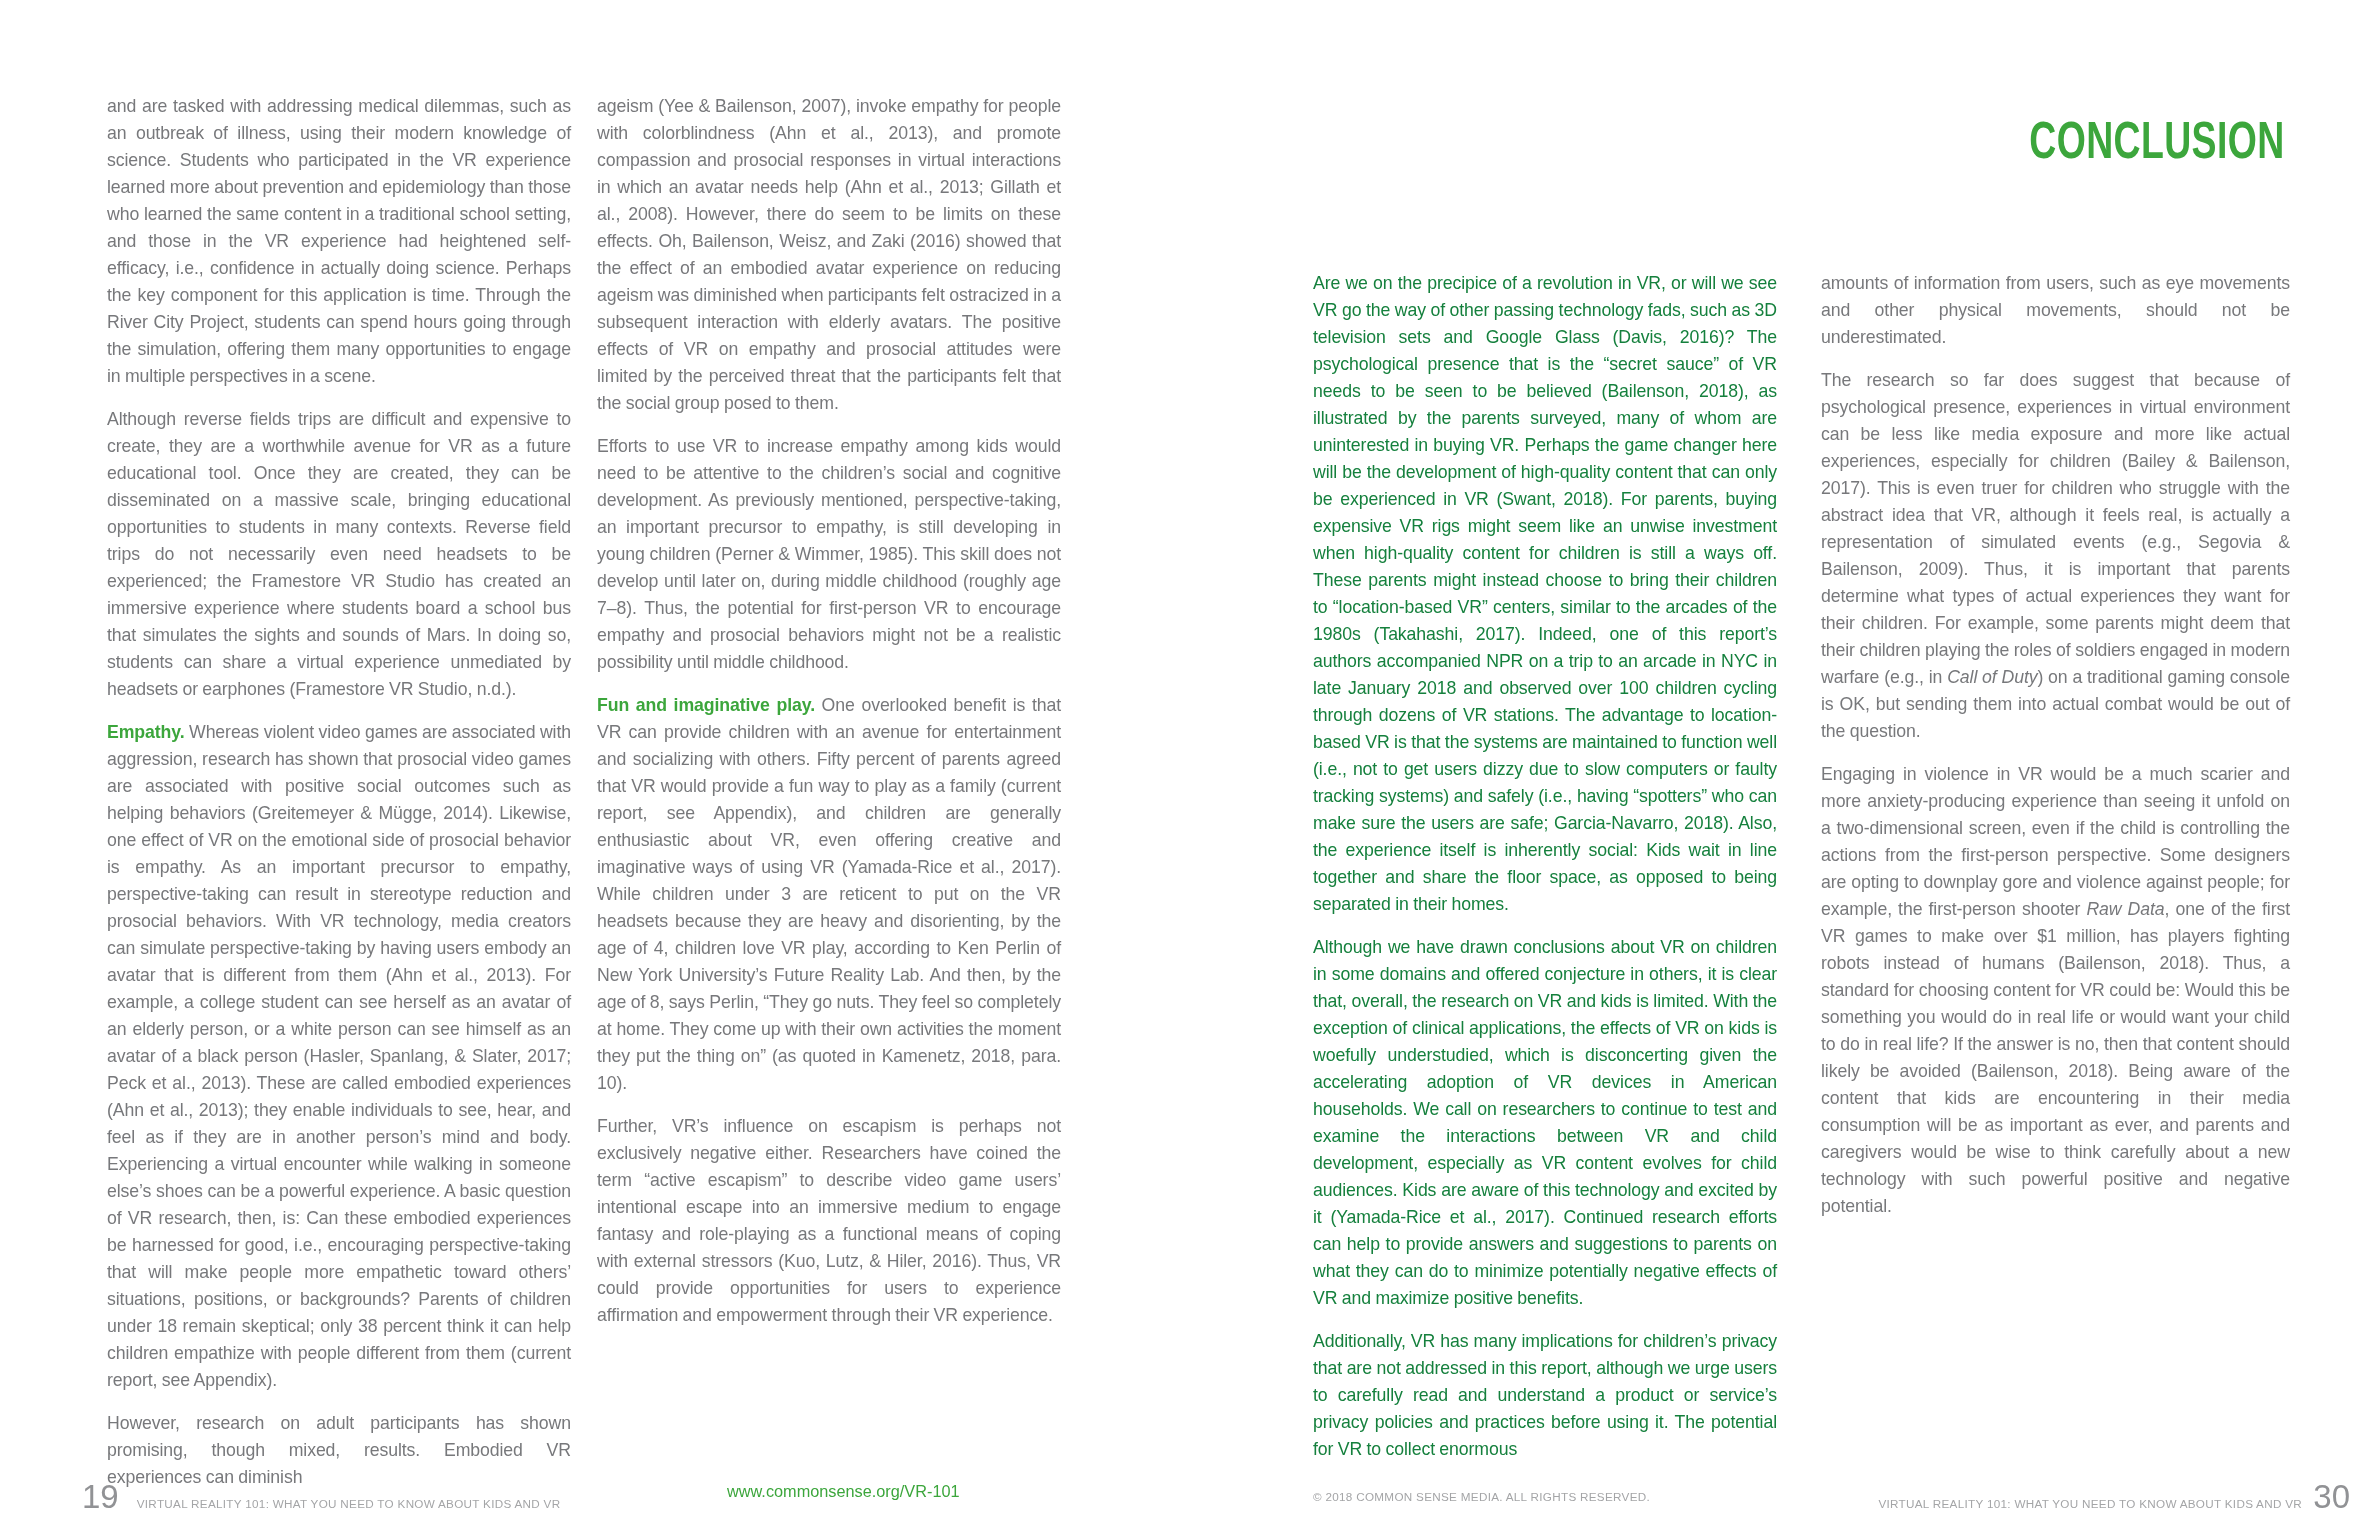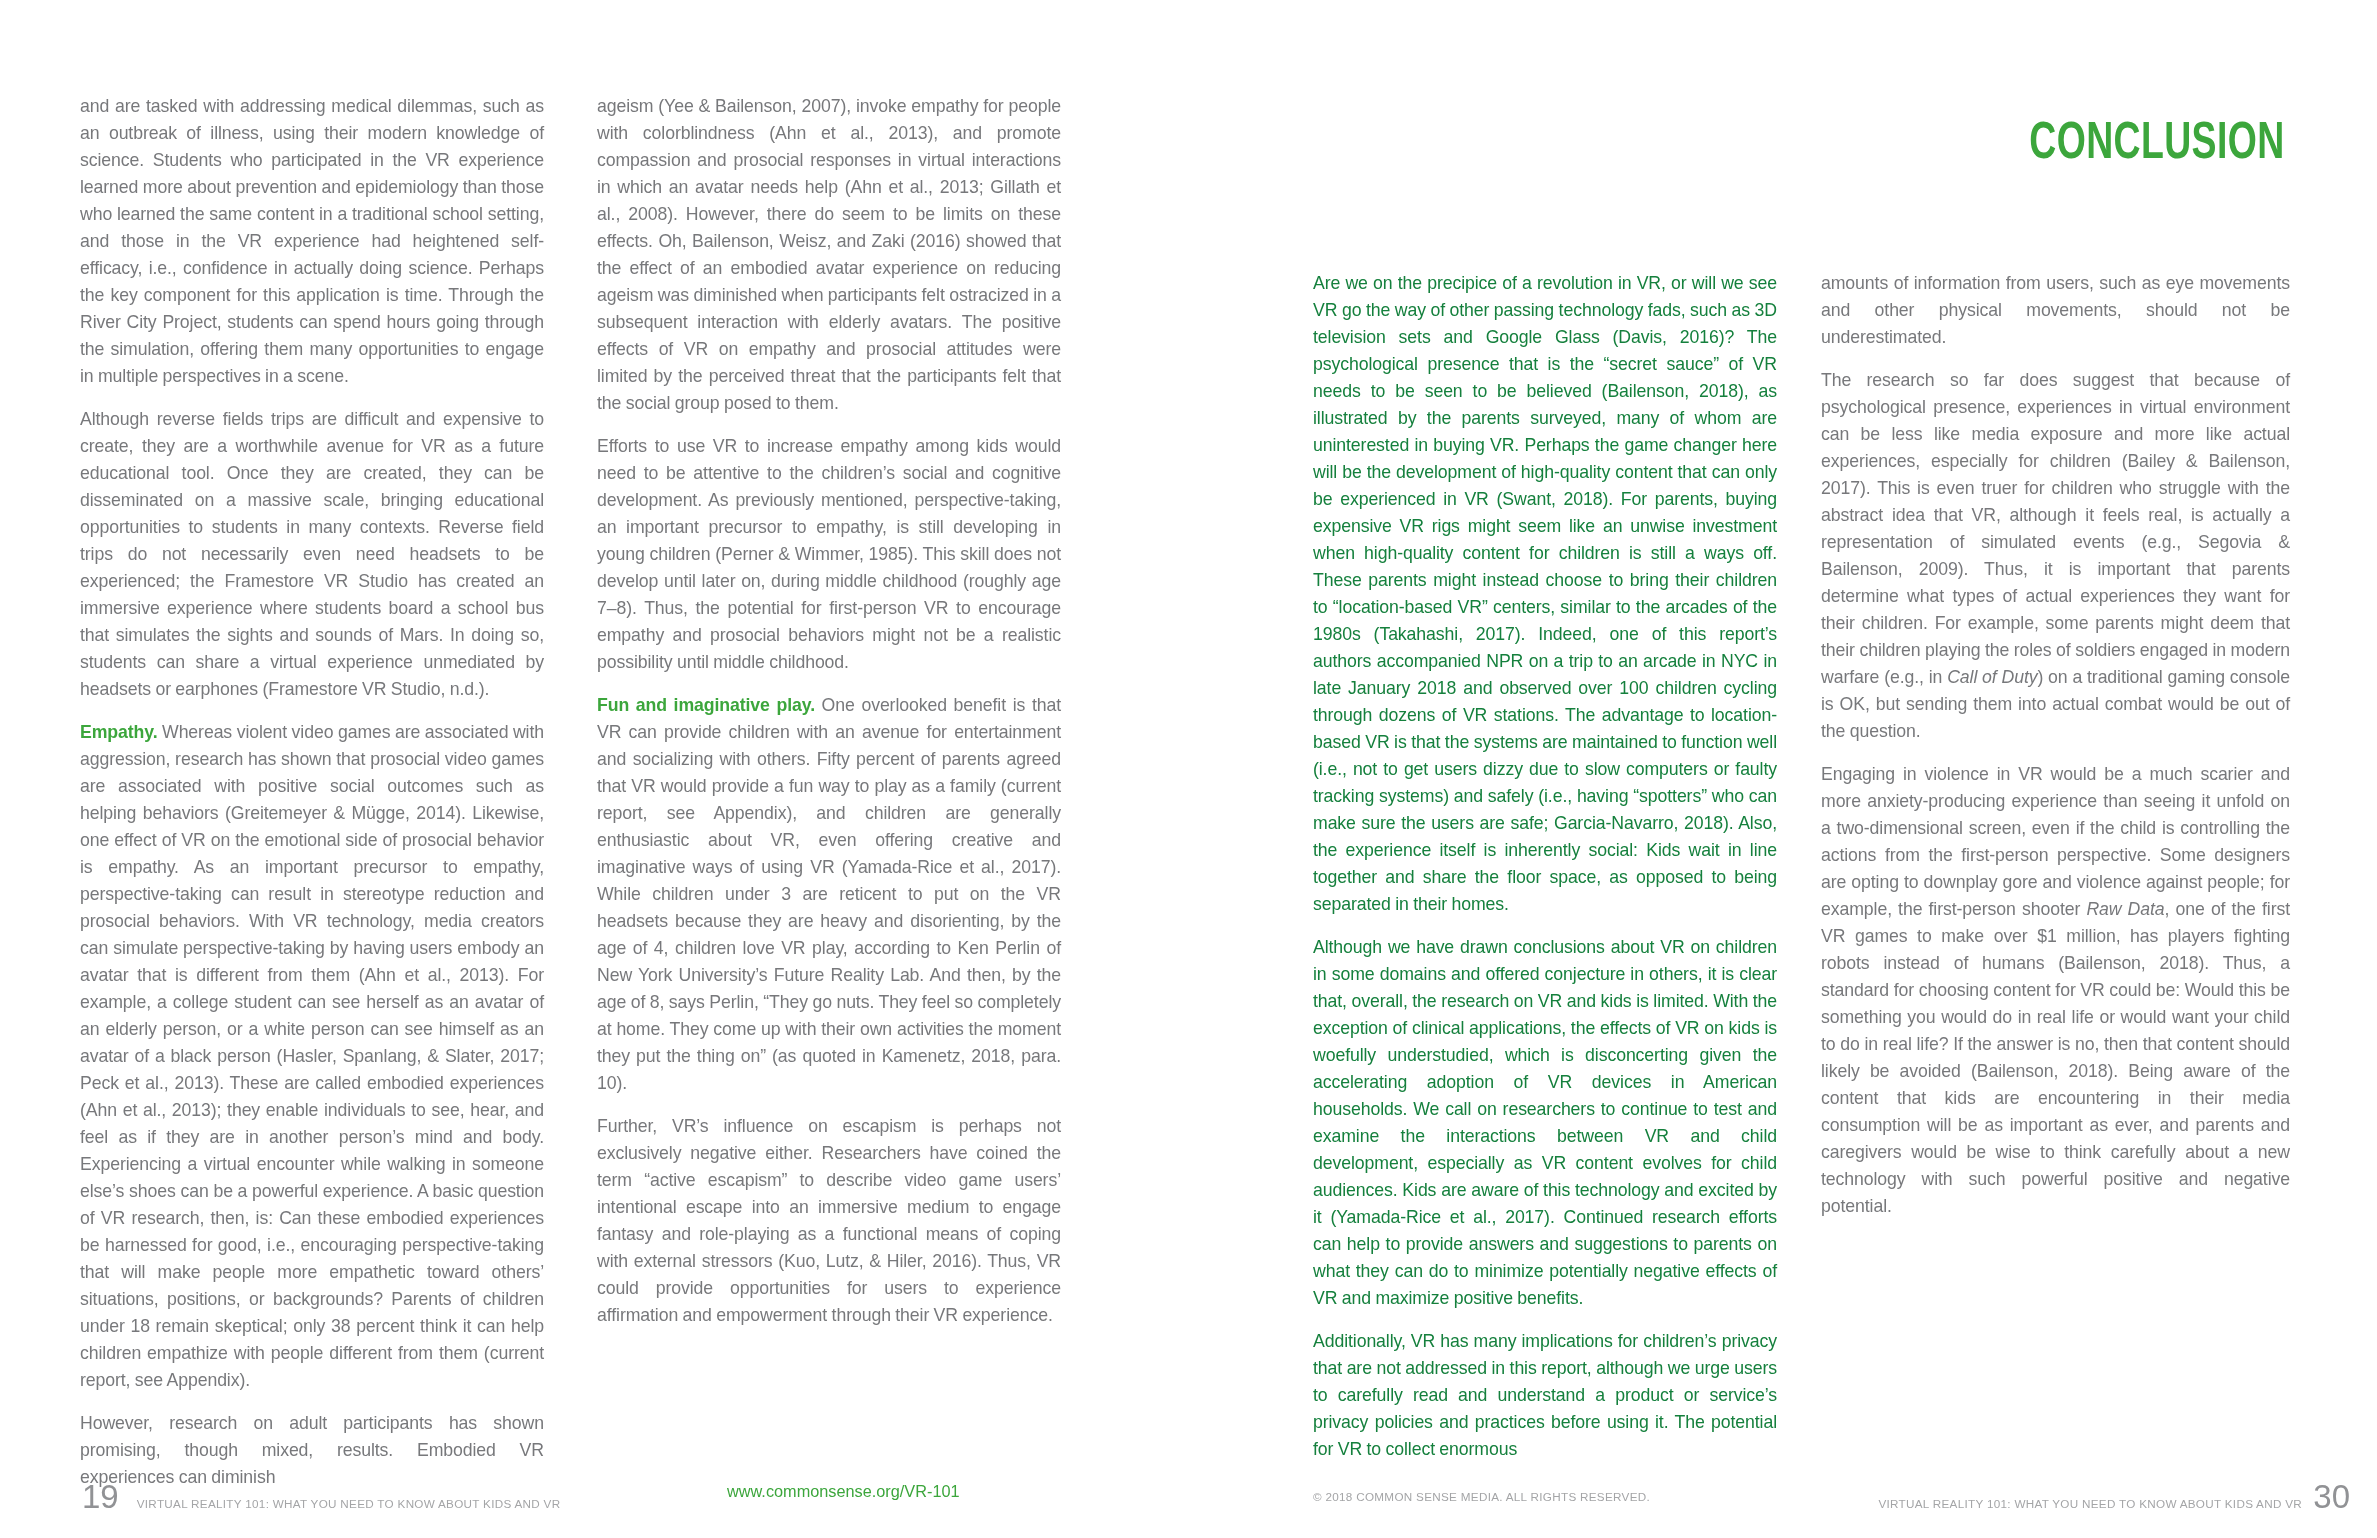--- a/index.html
+++ b/index.html
@@ -5,21 +5,21 @@
   html,body{margin:0;padding:0;background:#ffffff;}
   .spread{position:relative;width:2377px;height:1538px;background:#ffffff;overflow:hidden;
           font-family:"Liberation Sans",sans-serif;}
   .page{position:absolute;top:0;height:1538px;width:1189px;}
   #page-left{left:0;}
   #page-right{left:1189px;}
 
   .col{position:absolute;width:464px;font-size:17.7px;line-height:27px;text-align:justify;
        color:#77787b;letter-spacing:-0.1px;word-spacing:-0.4px;
        hyphens:auto;-webkit-hyphens:auto;}
-  #col-l1{left:80px;top:93px;}
+  #col-l1{left:107px;top:93px;}
   #col-l2{left:597px;top:93px;}
   #col-r1{left:124px;top:270px;}
   #col-r2{left:632px;top:270px;width:469px;}
 
   .col p{margin:0 0 16px 0;}
   .col p:last-child{margin-bottom:0;}
   .lead{color:var(--green);font-weight:bold;}
   .it{font-style:italic;}
 
   .section-heading{position:absolute;top:114px;right:93px;margin:0;

